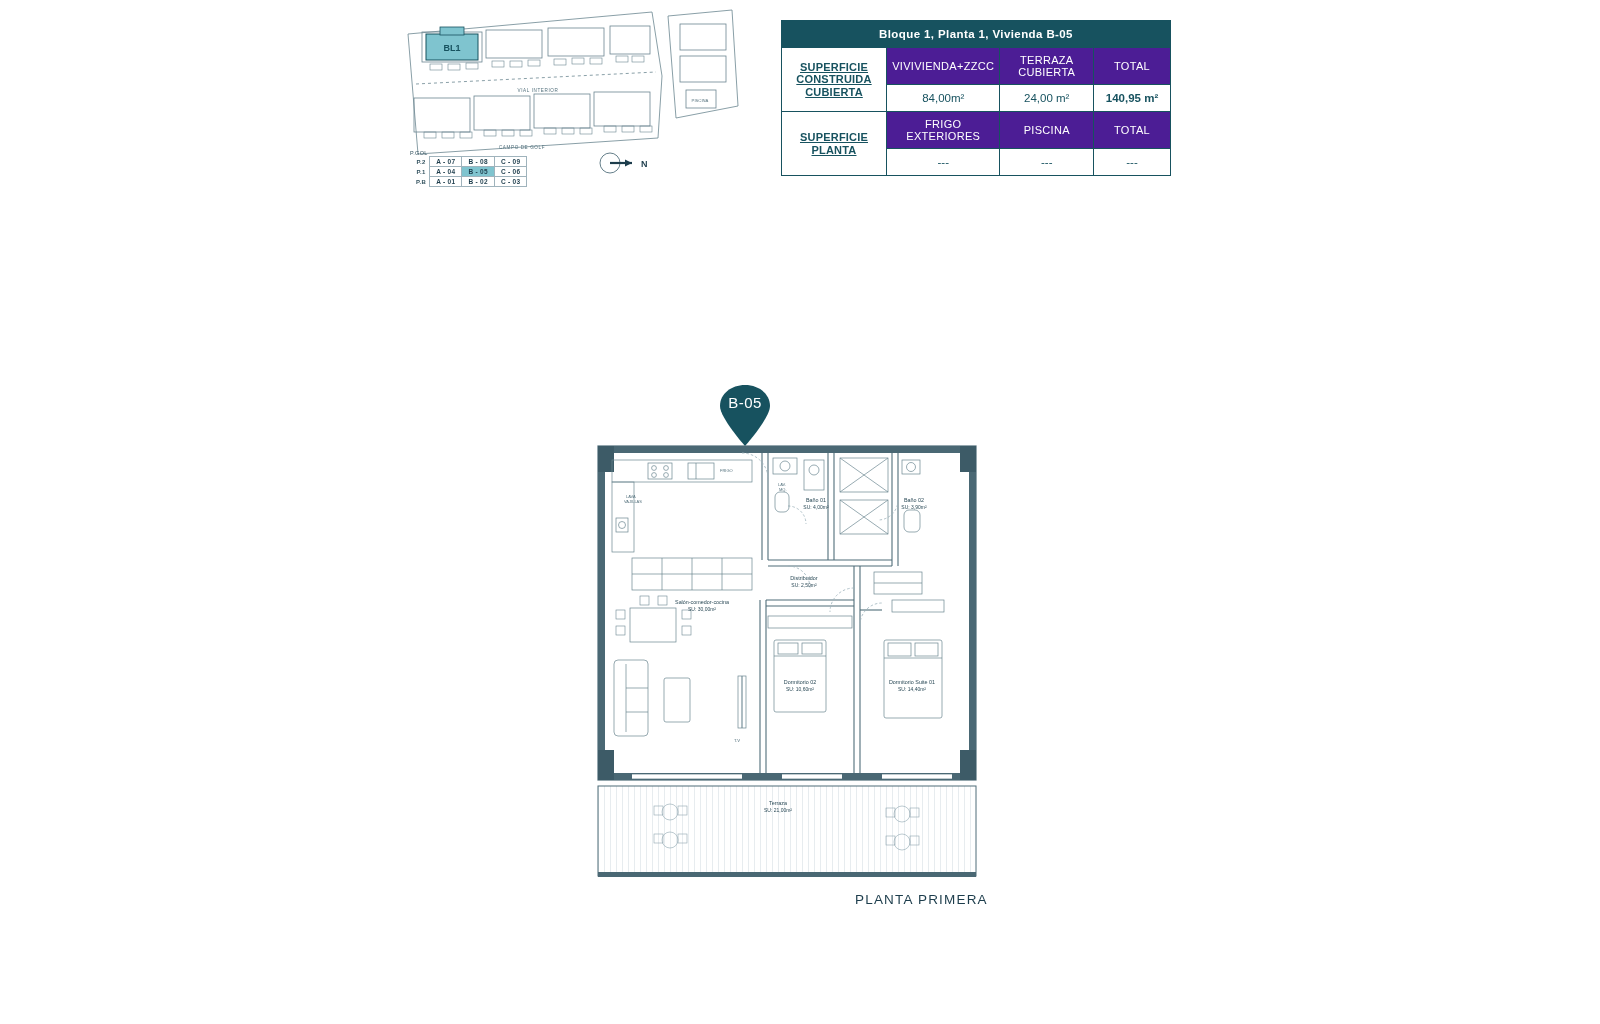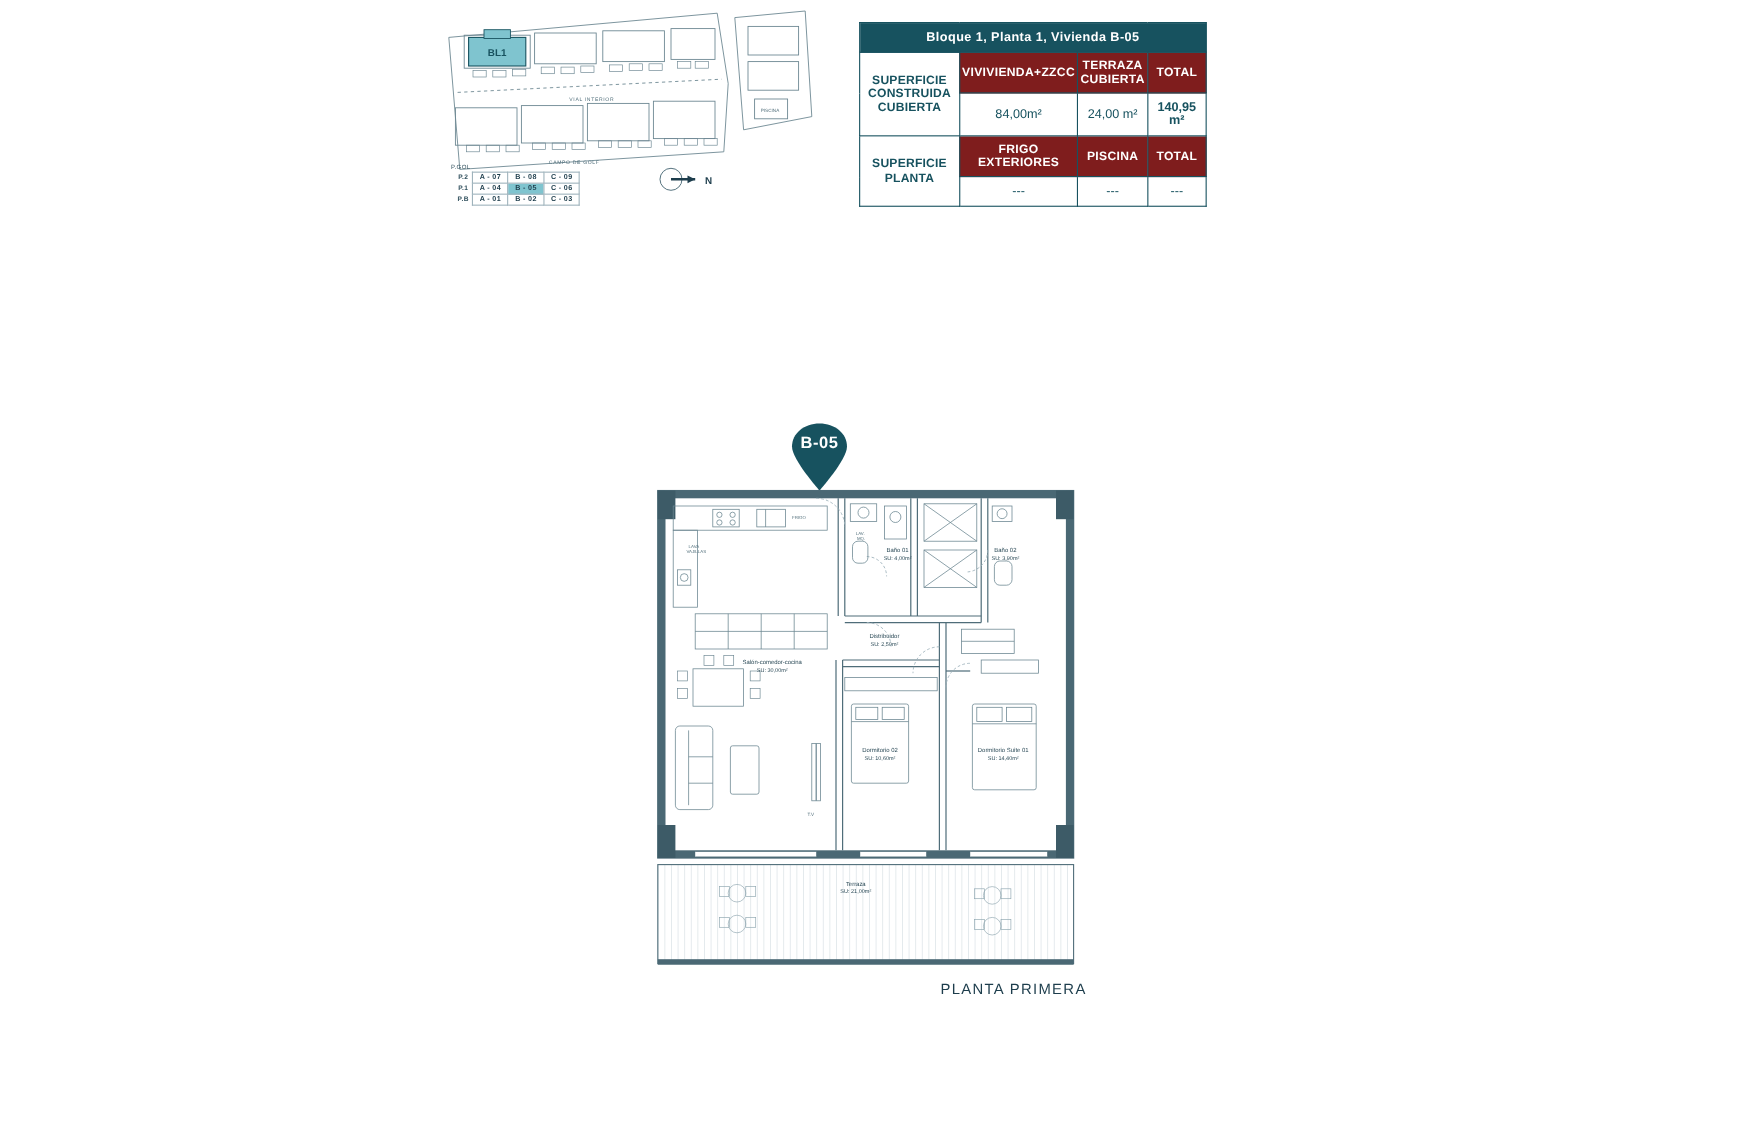--- a/index.html
+++ b/index.html
@@ -23,42 +23,42 @@
   }
   #unit-matrix td.floor{border:none;padding-right:3px;font-size:6px;color:#33525f;}
   #unit-matrix td.sel{background:#7fc4cf;}
   .pool-label{font-size:5.5px;color:#33525f;letter-spacing:.3px;}
 
   
   #north{left:598px;top:150px;width:50px;height:26px;}
 
   
   #spec-table{left:781px;top:20px;width:390px;}
-  #spec-table table{border-collapse:collapse;width:316px;}
+  #spec-table table{border-collapse:collapse;width:390px;}
   #spec-table td{border:1px solid #17525f;text-align:center;vertical-align:middle;}
   .st-title{
     background:#17525f;color:#ffffff;font-size:11.5px;font-weight:bold;
     padding:7px 0;letter-spacing:.4px;
   }
   .st-head{
-    background:#7f1d1d;color:#ffffff;font-size:11px;font-weight:bold;
+    background:#4c1d95;color:#ffffff;font-size:11px;font-weight:normal;
     padding:6px 2px;letter-spacing:.3px;
   }
   .st-rowlabel{
     color:#17525f;font-size:11px;font-weight:bold;line-height:1.15;
-    padding:6px 4px;letter-spacing:.2px;
+    padding:6px 4px;letter-spacing:.2px;text-decoration:underline;
   }
   .st-val{color:#17525f;font-size:11.5px;padding:7px 2px;}
   .st-val.total{font-weight:bold;}
 
   
   #marker{left:712px;top:384px;width:66px;height:62px;}
   #marker .pin-label{
     position:absolute;left:0;top:10px;width:66px;text-align:center;
-    color:#ffffff;font-size:15px;font-weight:bold;letter-spacing:.5px;
+    color:#ffffff;font-size:15px;font-weight:normal;letter-spacing:.5px;
   }
 
   
   #floorplan{left:592px;top:440px;width:390px;height:450px;}
   #floorplan svg{display:block;}
 
   .plan-caption{
     left:855px;top:892px;font-size:13.5px;letter-spacing:1.2px;color:#1d3d4c;
   }
 </style>

